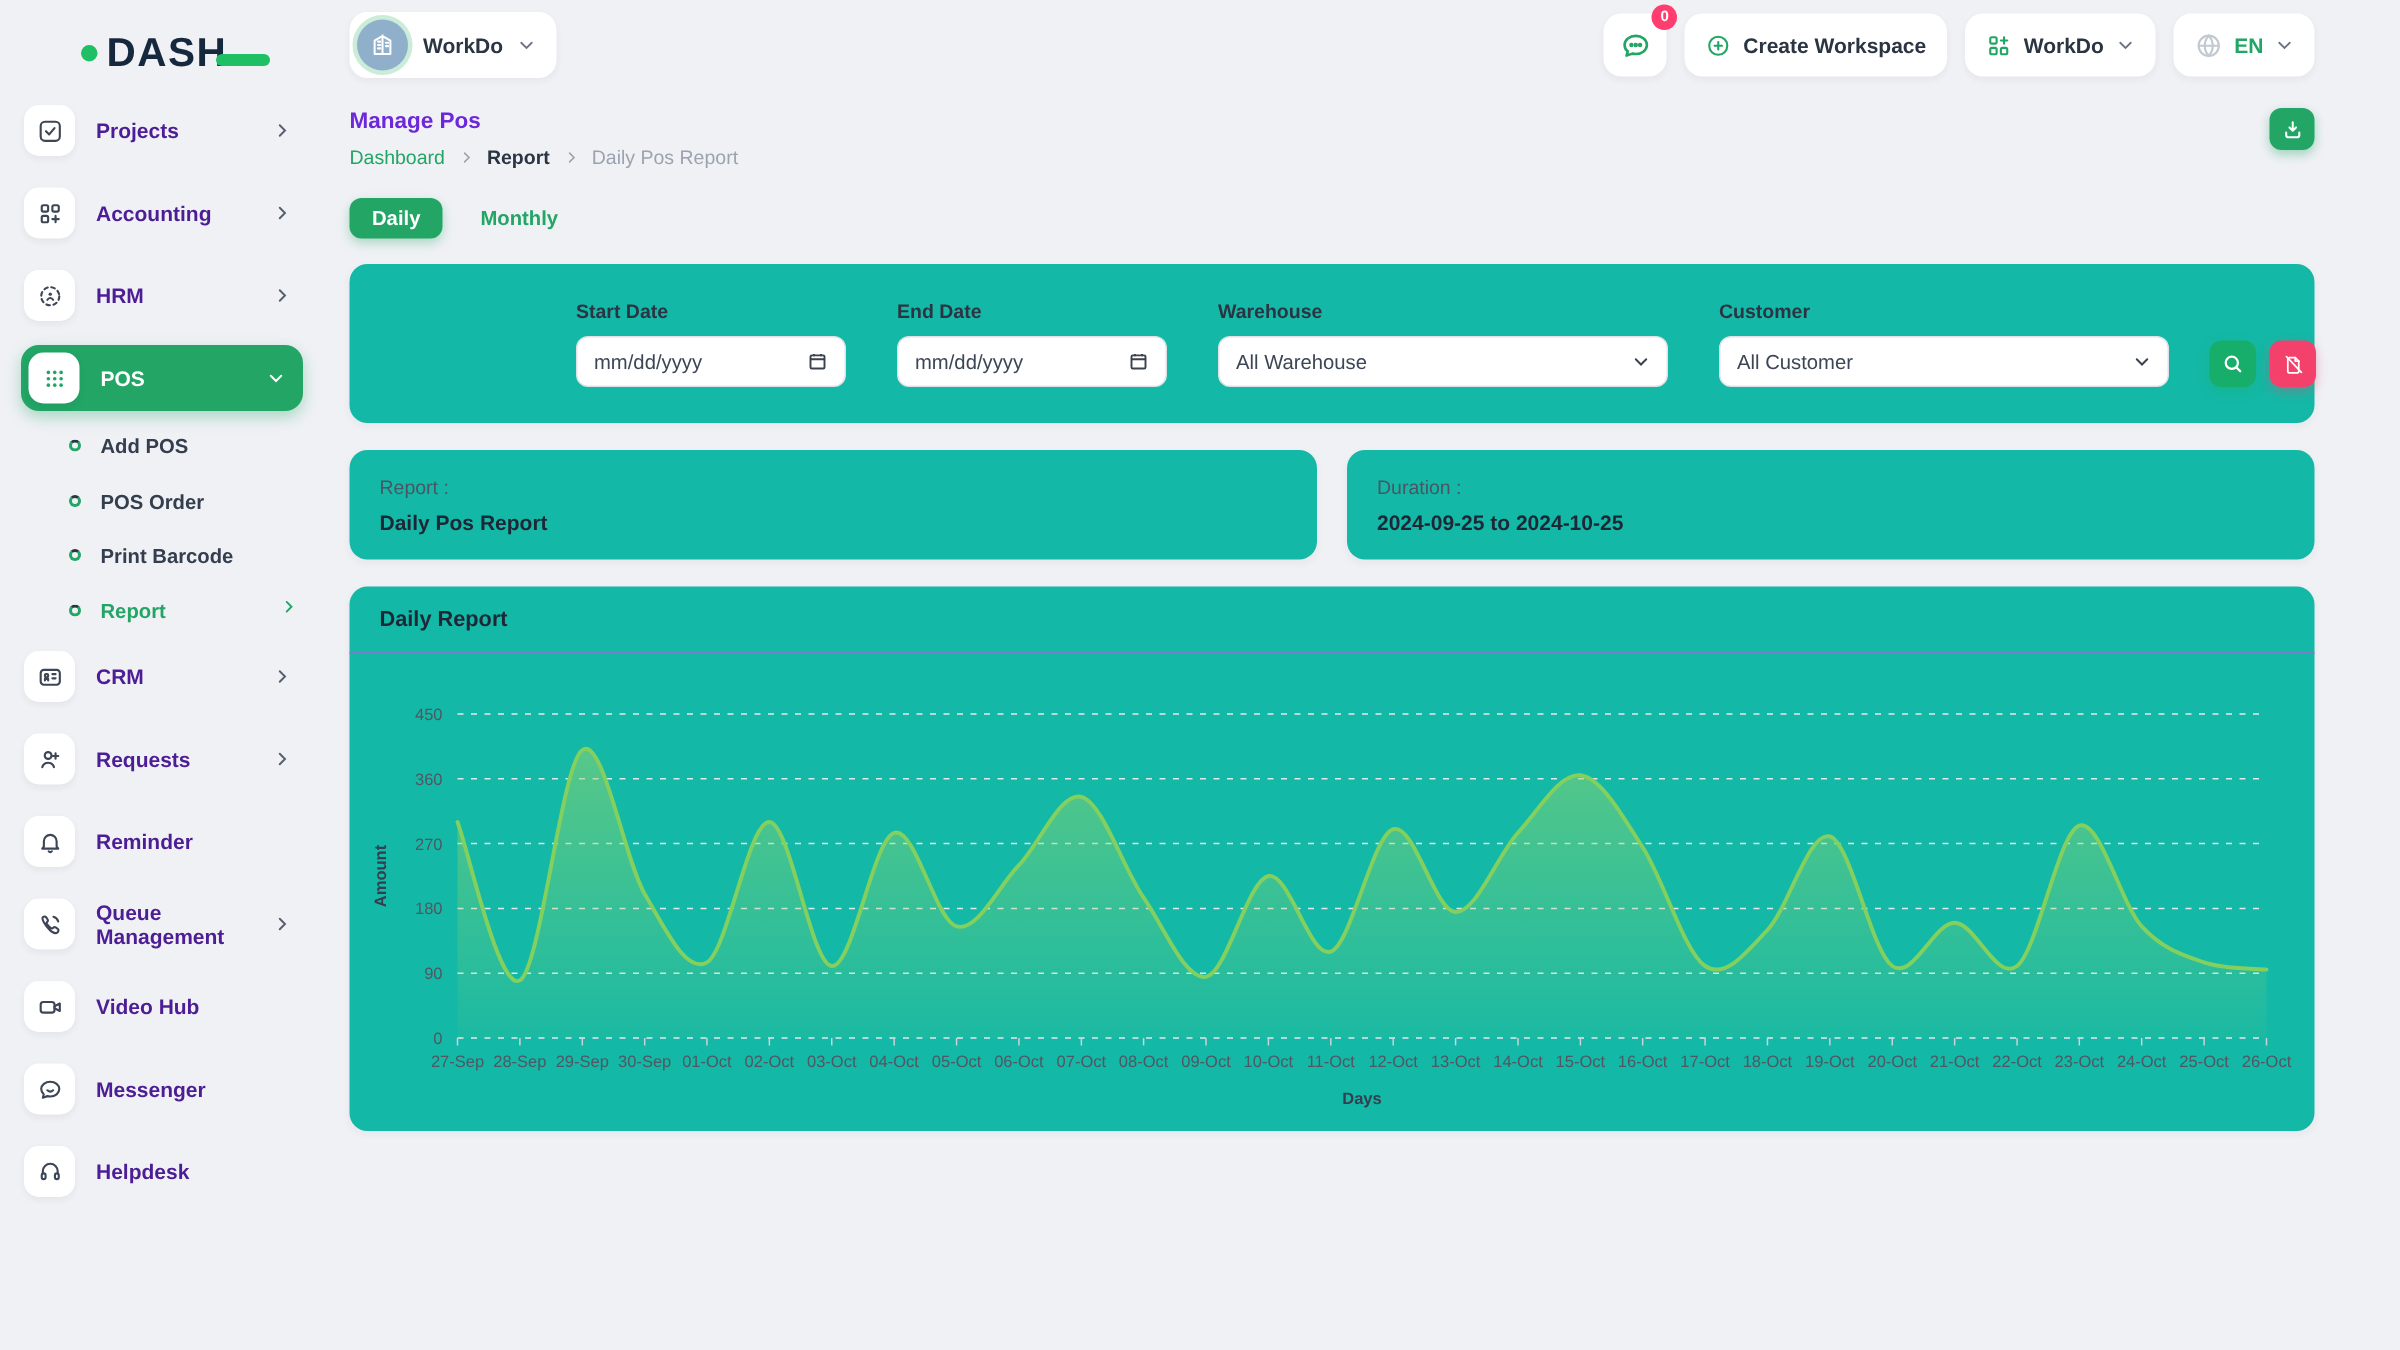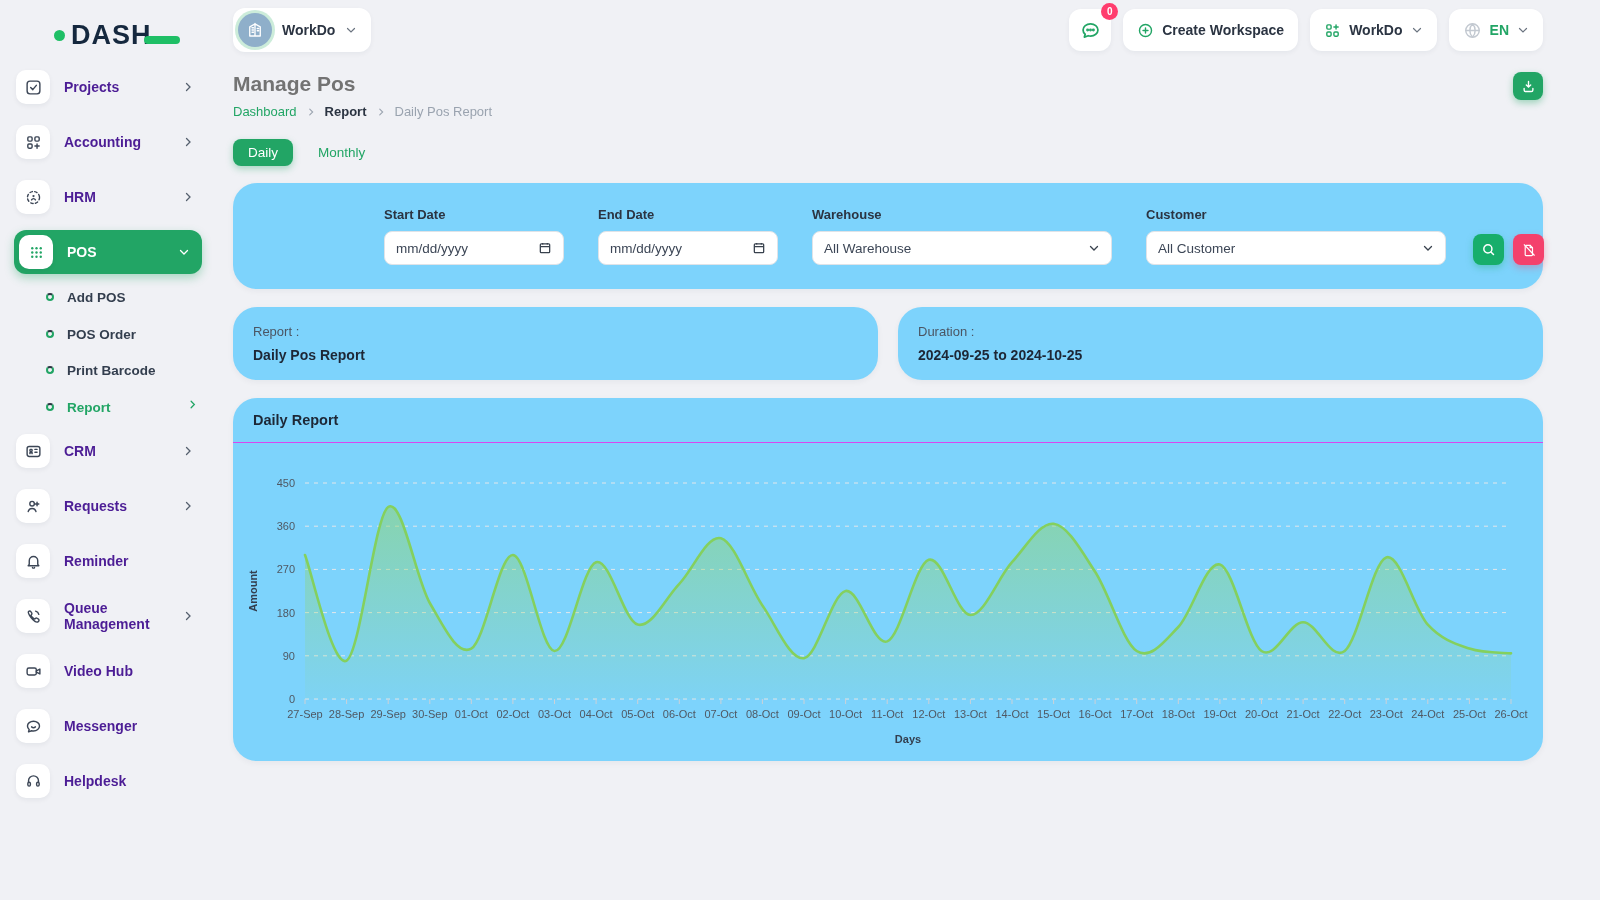--- a/index.html
+++ b/index.html
@@ -41,34 +41,34 @@
   .ws-name { font-weight:700; color:#2b3442; }
   .top-right { margin-left:auto; display:flex; align-items:center; gap:12px; }
   .icon-btn { width:42px; height:42px; border-radius:12px; position:relative; justify-content:center; }
   .badge { position:absolute; top:-6px; right:-7px; min-width:17px; height:17px; border-radius:9px; background:#ff3d6e;
            color:#fff; font-size:10px; font-weight:700; display:flex; align-items:center; justify-content:center; padding:0 4px; }
   .top-pill { height:42px; padding:0 14px; gap:8px; font-weight:600; color:#2b3442; }
   .green { color:#22a565; }
   .chev { display:flex; color:#6b7480; }
   
   .page-head { display:flex; align-items:flex-start; margin-top:20px; }
-  .page-title { font-size:21px; font-weight:700; color:#737373; }
+  .page-title { font-size:15px; font-weight:700; color:#6d28d9; }
   .breadcrumb { display:flex; align-items:center; gap:9px; margin-top:8px; font-size:13px; }
   .bc-link { color:#22a565; cursor:pointer; }
   .bc-mid { color:#2b3442; font-weight:600; cursor:pointer; }
   .bc-cur { color:#9aa3af; }
   .bc-sep { color:#9aa3af; display:flex; }
   .dl-btn { margin-left:auto; width:30px; height:28px; border-radius:8px; background:#22a565; border:none; color:#fff;
             display:flex; align-items:center; justify-content:center; cursor:pointer; box-shadow:0 3px 7px rgba(34,165,101,.4); }
   
   .tabs { display:flex; align-items:center; gap:10px; margin-top:20px; }
-  .tab { font-size:13.5px; font-weight:400; padding:6px 15px; border-radius:8px; cursor:pointer; color:#22a565;text-align:right; }
+  .tab { font-size:13.5px; font-weight:700; padding:6px 15px; border-radius:8px; cursor:pointer; color:#22a565;text-align:right; }
   .tab.active { background:#22a565; color:#fff; box-shadow:0 3px 7px rgba(34,165,101,.35); }
   
-  .card { background:#7dd3fc; border-radius:24px; box-shadow:0 2px 6px rgba(20,30,50,.05); }
+  .card { background:#14b8a6; border-radius:12px; box-shadow:0 2px 6px rgba(20,30,50,.05); }
   .filter-card { margin-top:17px; padding:24px; display:flex; align-items:flex-end; gap:34px; }
   .f-spacer { width:93px; flex:0 0 auto; }
   .field { display:flex; flex-direction:column; gap:9px; }
   .f-label { font-size:13px; font-weight:600; color:#2b3442; }
   .f-box { height:34px; border:1px solid #dfe3e8; border-radius:8px; background:#fff; display:flex; align-items:center;
            padding:0 11px; gap:8px; font-size:13.5px; color:#3c4656; cursor:pointer; }
   .f-date { width:180px; }
   .f-select { width:300px; }
   .f-box .grow { flex:1; }
   .f-ico { color:#39424e; display:flex; }

